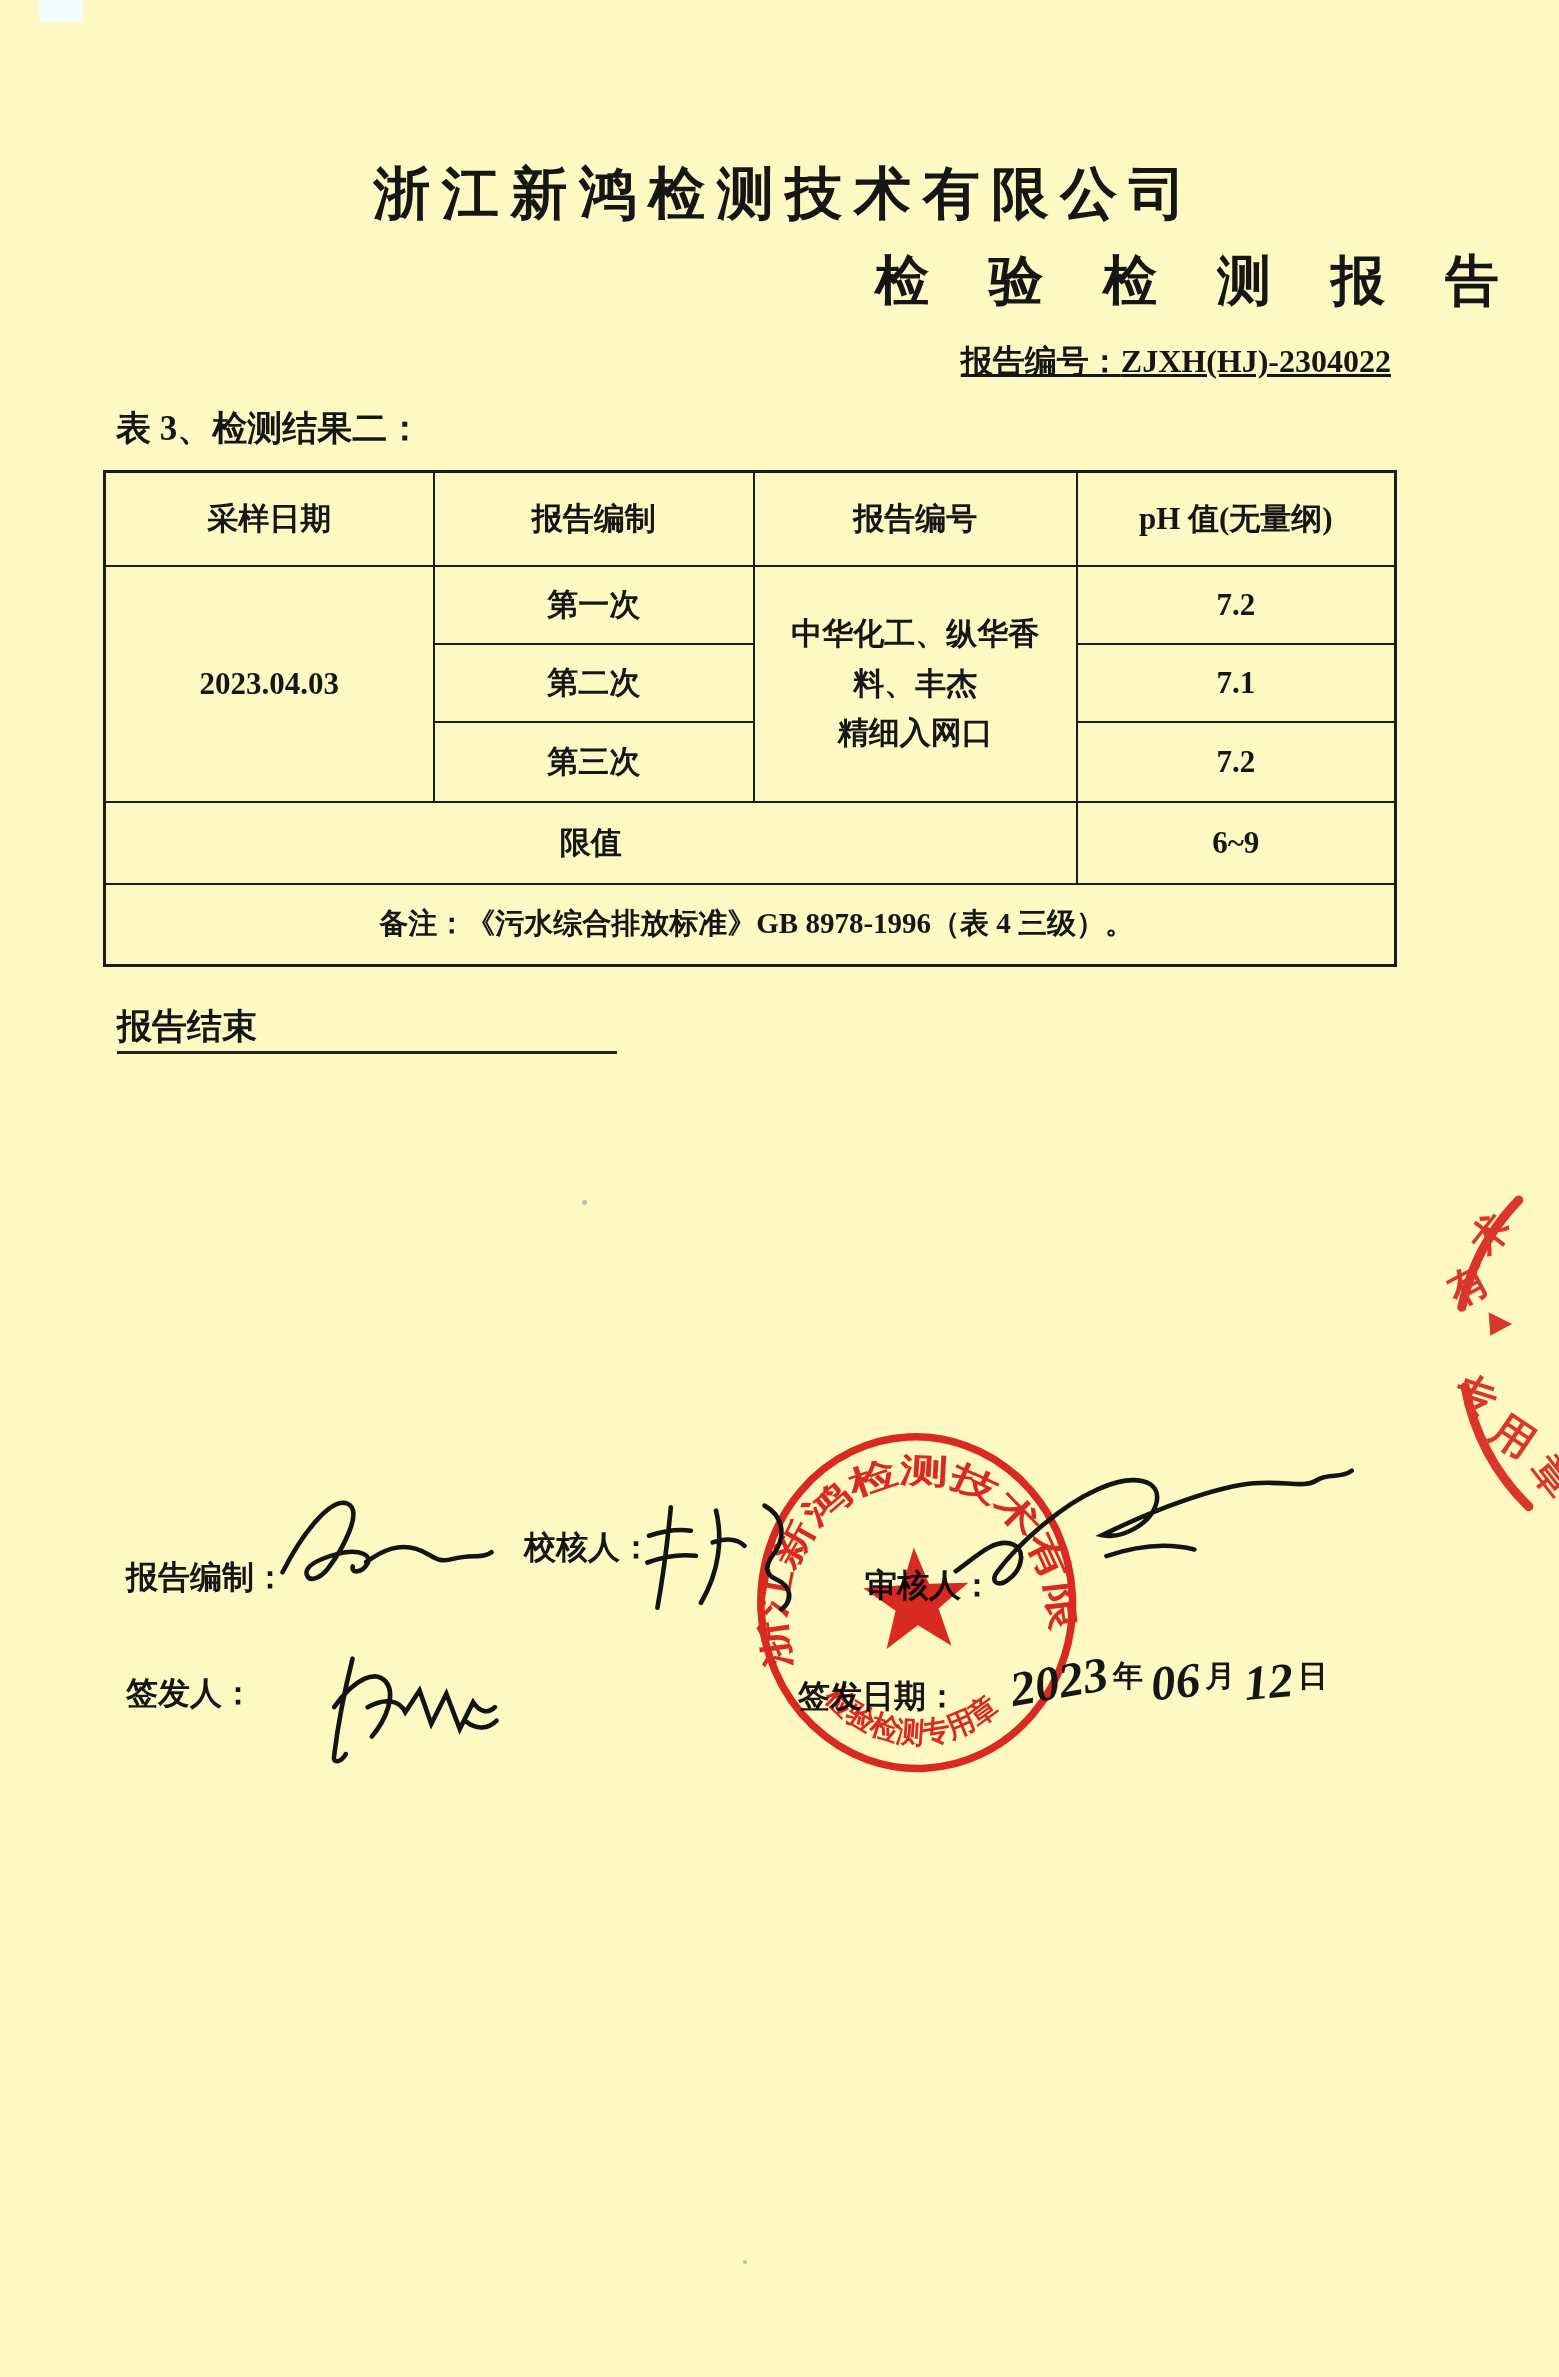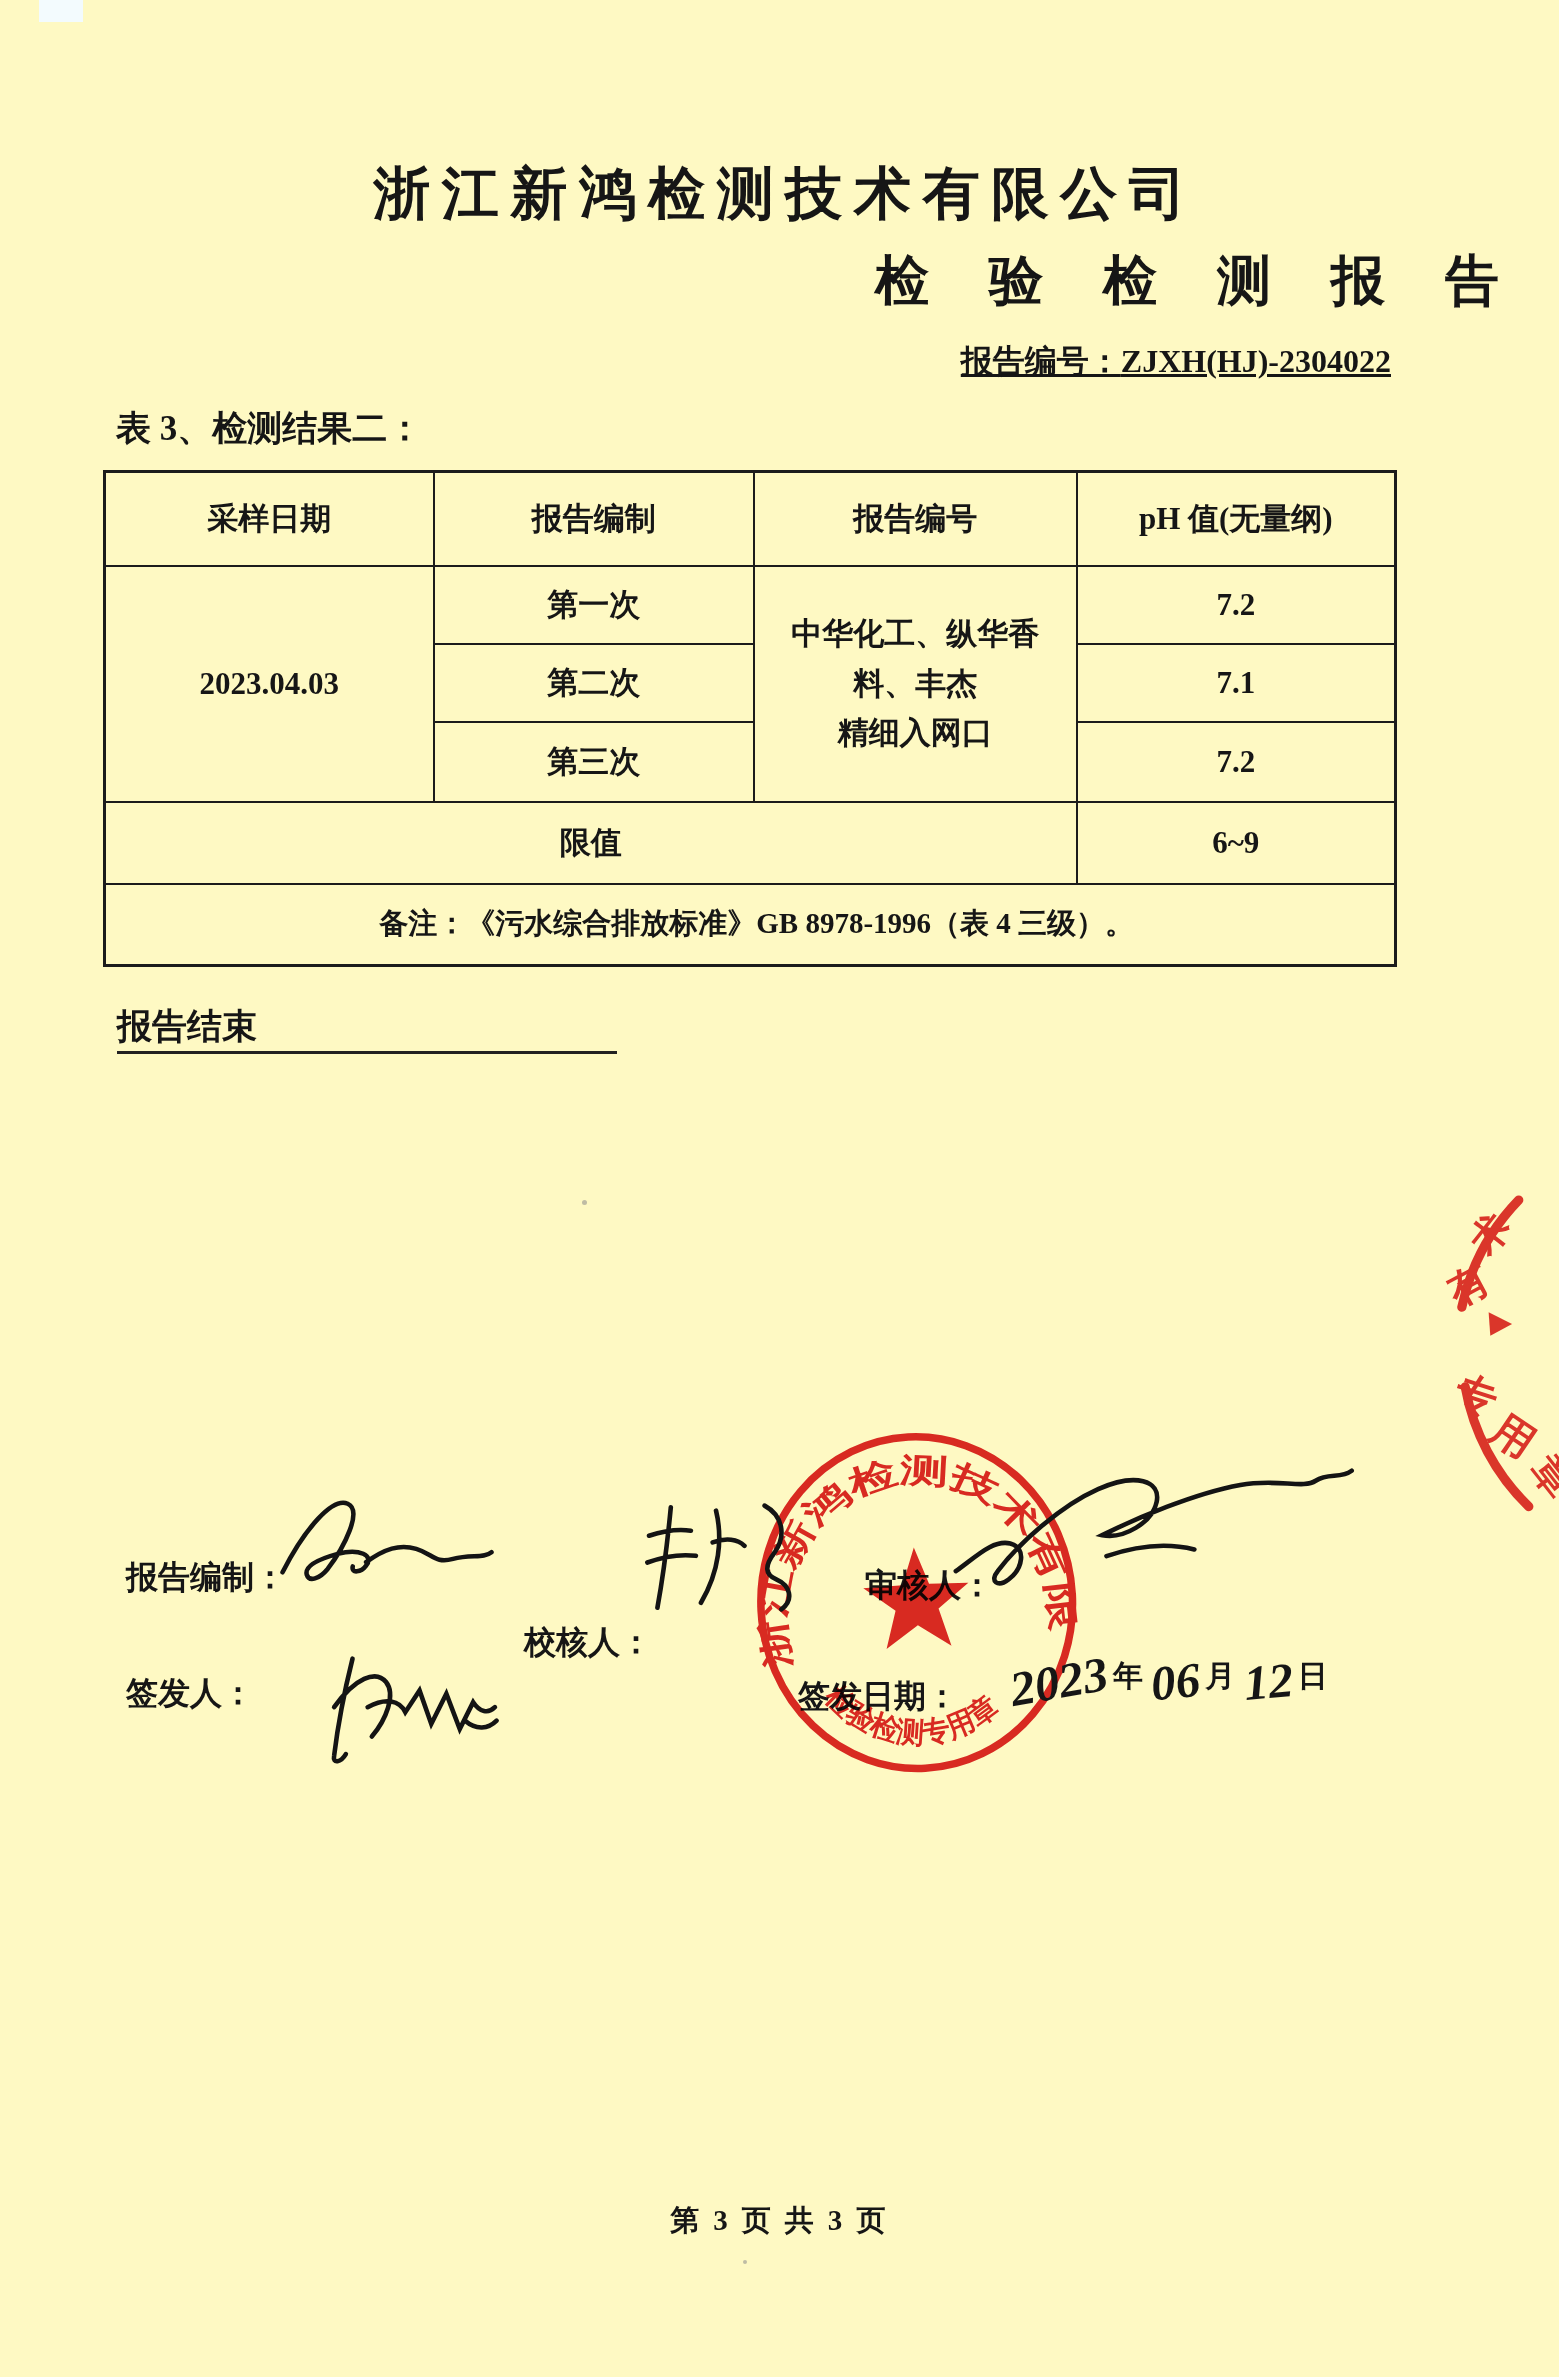--- a/index.html
+++ b/index.html
@@ -157,21 +157,21 @@
     </tr>
   </tbody>
     </table>
 
   <div class="abs report-end">报告结束</div>
   <div class="abs end-line"></div>
 
   <div class="abs speck" style="left:582px;top:1200px;width:5px;height:5px;"></div>
 
   <div class="abs sig-label" style="left:126px;top:1556px;">报告编制：</div>
-  <div class="abs sig-label" style="left:524px;top:1621px;text-align:center;">校核人：</div>
+  <div class="abs sig-label" style="left:524px;top:1526px;text-align:center;">校核人：</div>
   <div class="abs sig-label" style="left:865px;top:1564px;">审核人：</div>
   <div class="abs sig-label" style="left:126px;top:1672px;">签发人：</div>
   <div class="abs sig-label" style="left:798px;top:1675px;">签发日期：</div>
 
   <div class="abs sig-ink" style="left:267px;top:1482px;">
     <svg width="235" height="117" viewBox="0 0 280 140">
       <path d="M 18,108 C 45,55 78,18 96,26 C 114,34 92,78 72,104 C 62,116 50,120 47,111 C 44,100 62,92 84,86 C 110,79 128,88 118,100 C 112,108 100,110 102,101 M 118,96 C 140,80 158,74 178,80 C 198,86 200,98 222,92 C 244,86 258,92 268,84" fill="none" stroke="#141414" stroke-width="5.5" stroke-linecap="round"></path>
     </svg>
   </div>
   <div class="abs sig-ink" style="left:639px;top:1492px;">
@@ -221,16 +221,15 @@
       <text x="0" y="0" class="stamp-text" font-size="46" fill="#d61b1b" transform="translate(78,62) rotate(-52)" text-anchor="middle">术</text>
       <text x="0" y="0" class="stamp-text" font-size="48" fill="#d61b1b" transform="translate(48,128) rotate(-28)" text-anchor="middle">有</text>
       <text x="0" y="0" class="stamp-text" font-size="50" fill="#d61b1b" transform="translate(44,262) rotate(18)" text-anchor="middle">专</text>
       <text x="0" y="0" class="stamp-text" font-size="50" fill="#d61b1b" transform="translate(84,308) rotate(34)" text-anchor="middle">用</text>
       <text x="0" y="0" class="stamp-text" font-size="48" fill="#d61b1b" transform="translate(128,352) rotate(52)" text-anchor="middle">章</text>
     </svg>
   </div>
 
   <div class="abs speck" style="left:743px;top:2260px;width:4.2px;height:4.2px;"></div>
 
-  <div class="abs page-footer">第 3 页 共 3 页</div>
 
 </div>
 
 
 </body></html>

